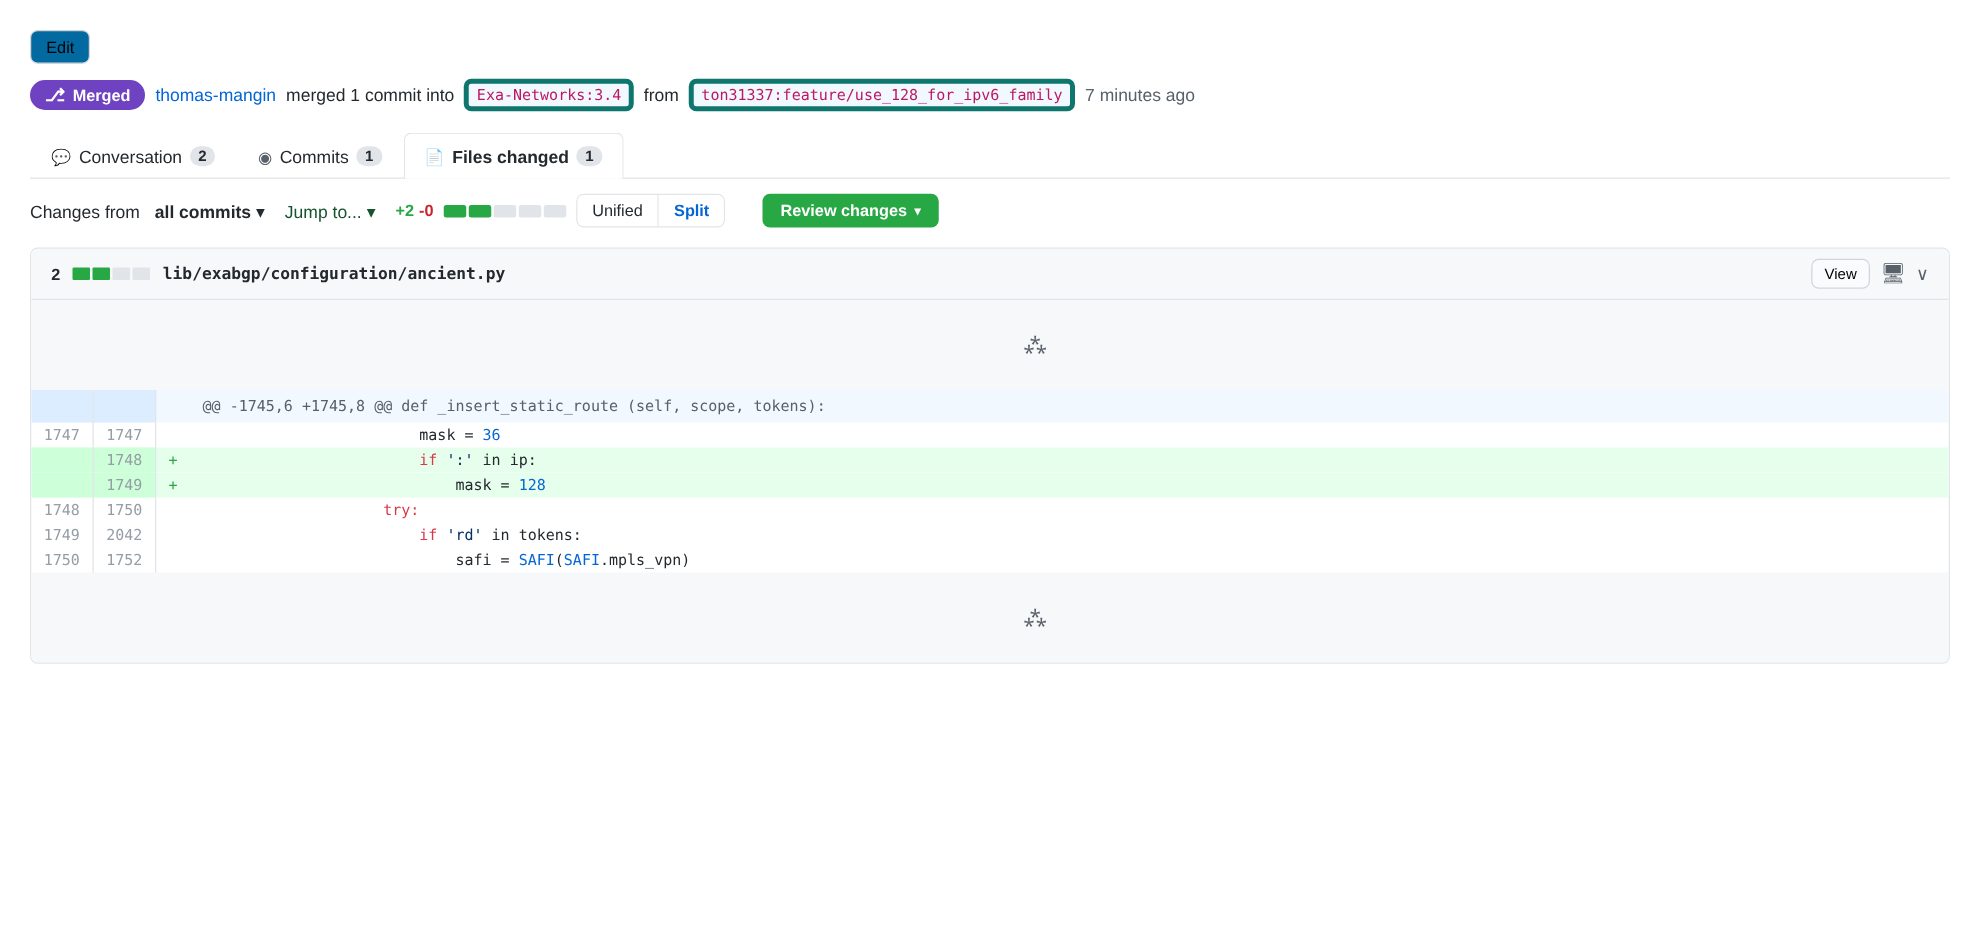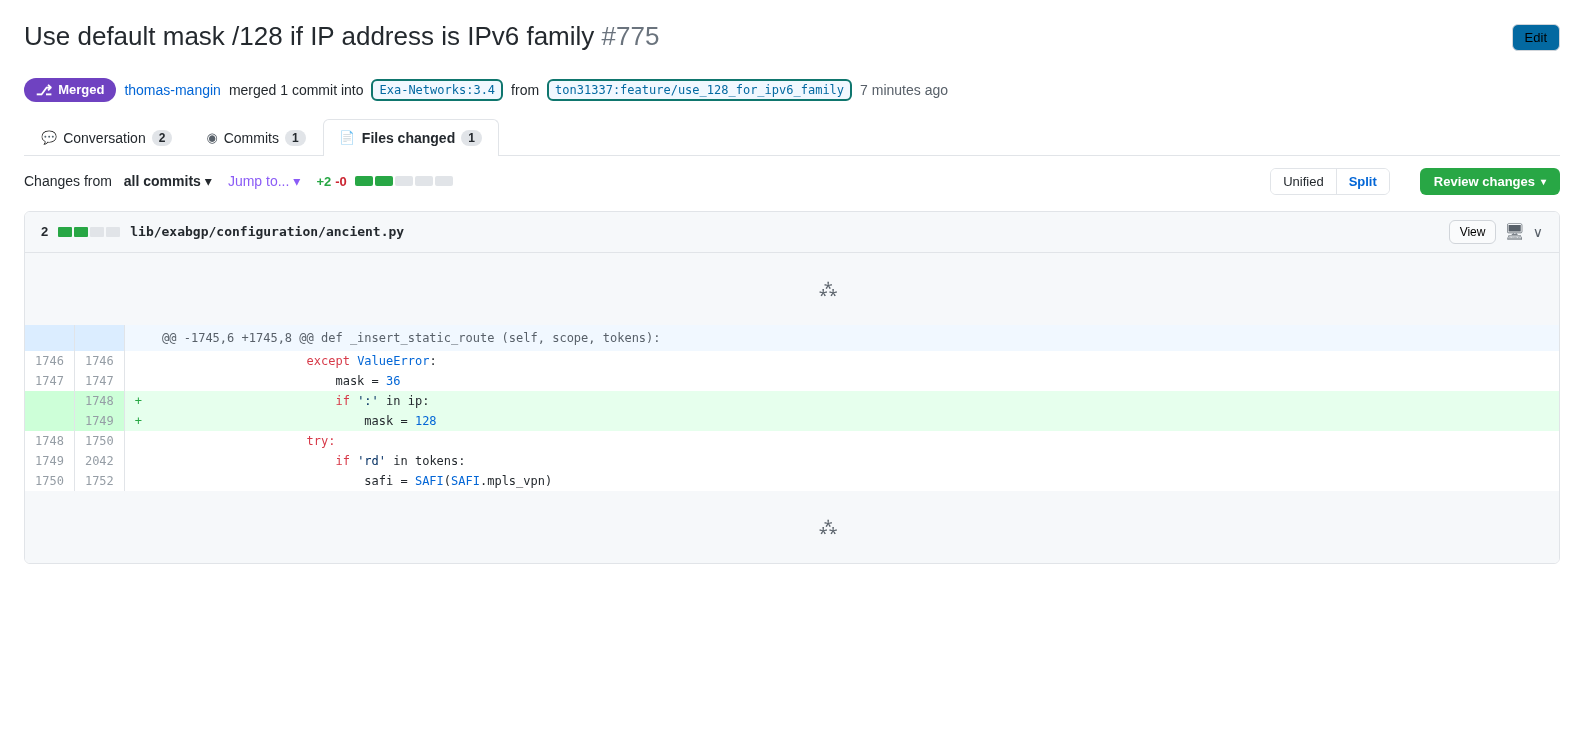--- a/index.html
+++ b/index.html
@@ -57,26 +57,26 @@
       padding: 4px 12px;
       font-size: 13px;
       font-weight: 600;
       display: flex;
       align-items: center;
       gap: 6px;
     }
     .merge-icon { font-size: 14px; }
     .code-tag {
       background: #f1f8ff;
-      border: 2px solid #0f766e;
+      border: 4px solid #0f766e;
       border-radius: 6px;
       padding: 2px 6px;
       font-family: "SFMono-Regular", Consolas, monospace;
       font-size: 12px;
-      color: #0369a1;
+      color: #be185d;
     }
 
     
     .tabs-bar {
       display: flex;
       border-bottom: 1px solid #e1e4e8;
       margin-bottom: 0;
     }
     .tab {
       padding: 10px 16px;
@@ -105,21 +105,21 @@
       padding: 1px 7px;
       font-size: 12px;
       font-weight: 600;
     }
     .tab-icon { font-size: 13px; color: #586069; }
 
     
     .diff-toolbar {
       display: flex;
       align-items: center;
-      justify-content: space-between;
+      justify-content: flex-start;
       padding: 12px 0;
       flex-wrap: wrap;
       gap: 8px;
     }
     .diff-toolbar-left {
       display: flex;
       align-items: center;
       gap: 16px;
     }
     .changes-from {
@@ -129,21 +129,21 @@
       align-items: center;
       gap: 4px;
     }
     .changes-from strong { font-weight: 600; }
     .jump-to {
       font-size: 14px;
       cursor: pointer;
       display: flex;
       align-items: center;
       gap: 4px;
-      color: #8b5cf6;
+      color: #14532d;
     }
     .diff-stats {
       display: flex;
       align-items: center;
       gap: 4px;
       font-size: 13px;
       font-weight: 600;
     }
     .additions { color: #28a745; }
     .deletions { color: #cb2431; }
@@ -324,24 +324,20 @@
     }
     .expand-icon {
       font-size: 16px;
       cursor: pointer;
     }
   </style>
 </head>
 <body>
 
 <div class="pr-title-row">
-  <h1 class="pr-title">
-    <span>Use default mask /128 if IP address is IPv6 family</span>
-    <span class="pr-number">#775</span>
-  </h1>
   <button class="edit-button">Edit</button>
 </div>
 
 <div class="pr-meta-row">
   <span class="merged-badge">
     <span class="merge-icon">⎇</span>
     <span>Merged</span>
   </span>
   <span style="font-weight:400;color:#0366d6;cursor:pointer;">thomas-mangin</span>
   <span>merged 1 commit into</span>
@@ -432,26 +428,20 @@
       </tr>
 
       <tr class="diff-hunk-header">
         <td class="line-num"></td>
         <td class="line-num"></td>
         <td class="line-sign"></td>
         <td class="line-code" style="color:#586069; font-size:12px;">@@ -1745,6 +1745,8 @@ def _insert_static_route (self, scope, tokens):</td>
       </tr>
 
 
-      <tr class="line-context">
-        <td class="line-num">1746</td>
-        <td class="line-num">1746</td>
-        <td class="line-sign"></td>
-        <td class="line-code">                    <span class="kw-red">except</span> <span class="kw-blue">ValueError</span>:</td>
-      </tr>
 
       <tr class="line-context">
         <td class="line-num">1747</td>
         <td class="line-num">1747</td>
         <td class="line-sign"></td>
         <td class="line-code">                        mask = <span class="kw-blue">36</span></td>
       </tr>
 
       <tr class="line-added">
         <td class="line-num"></td>

